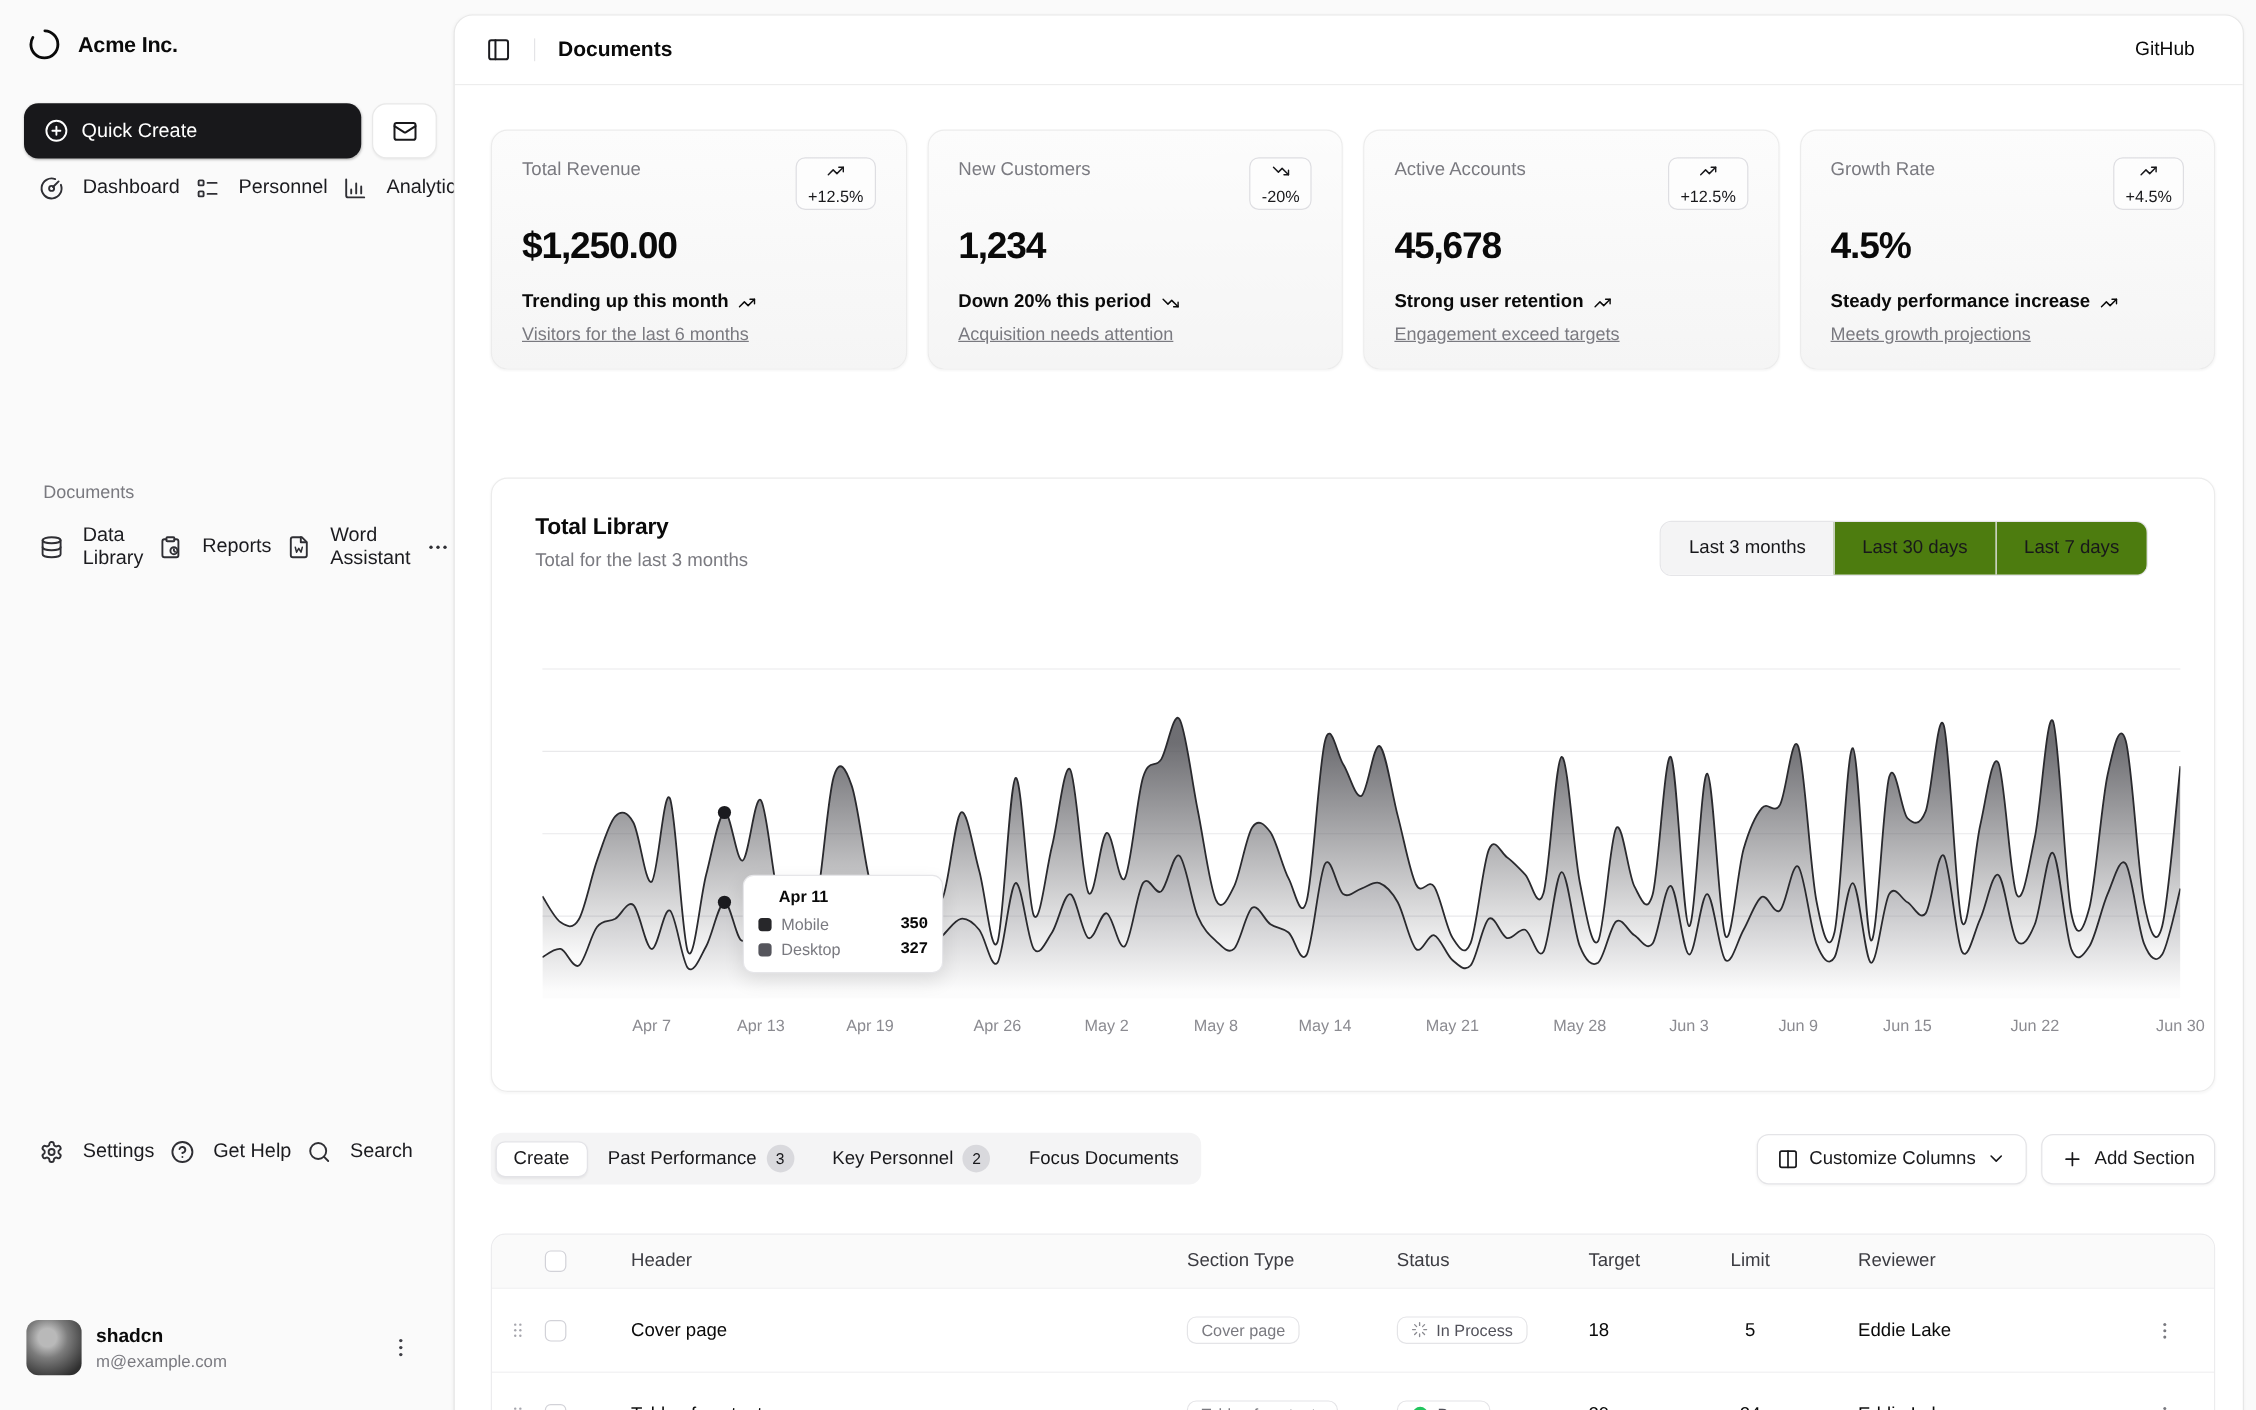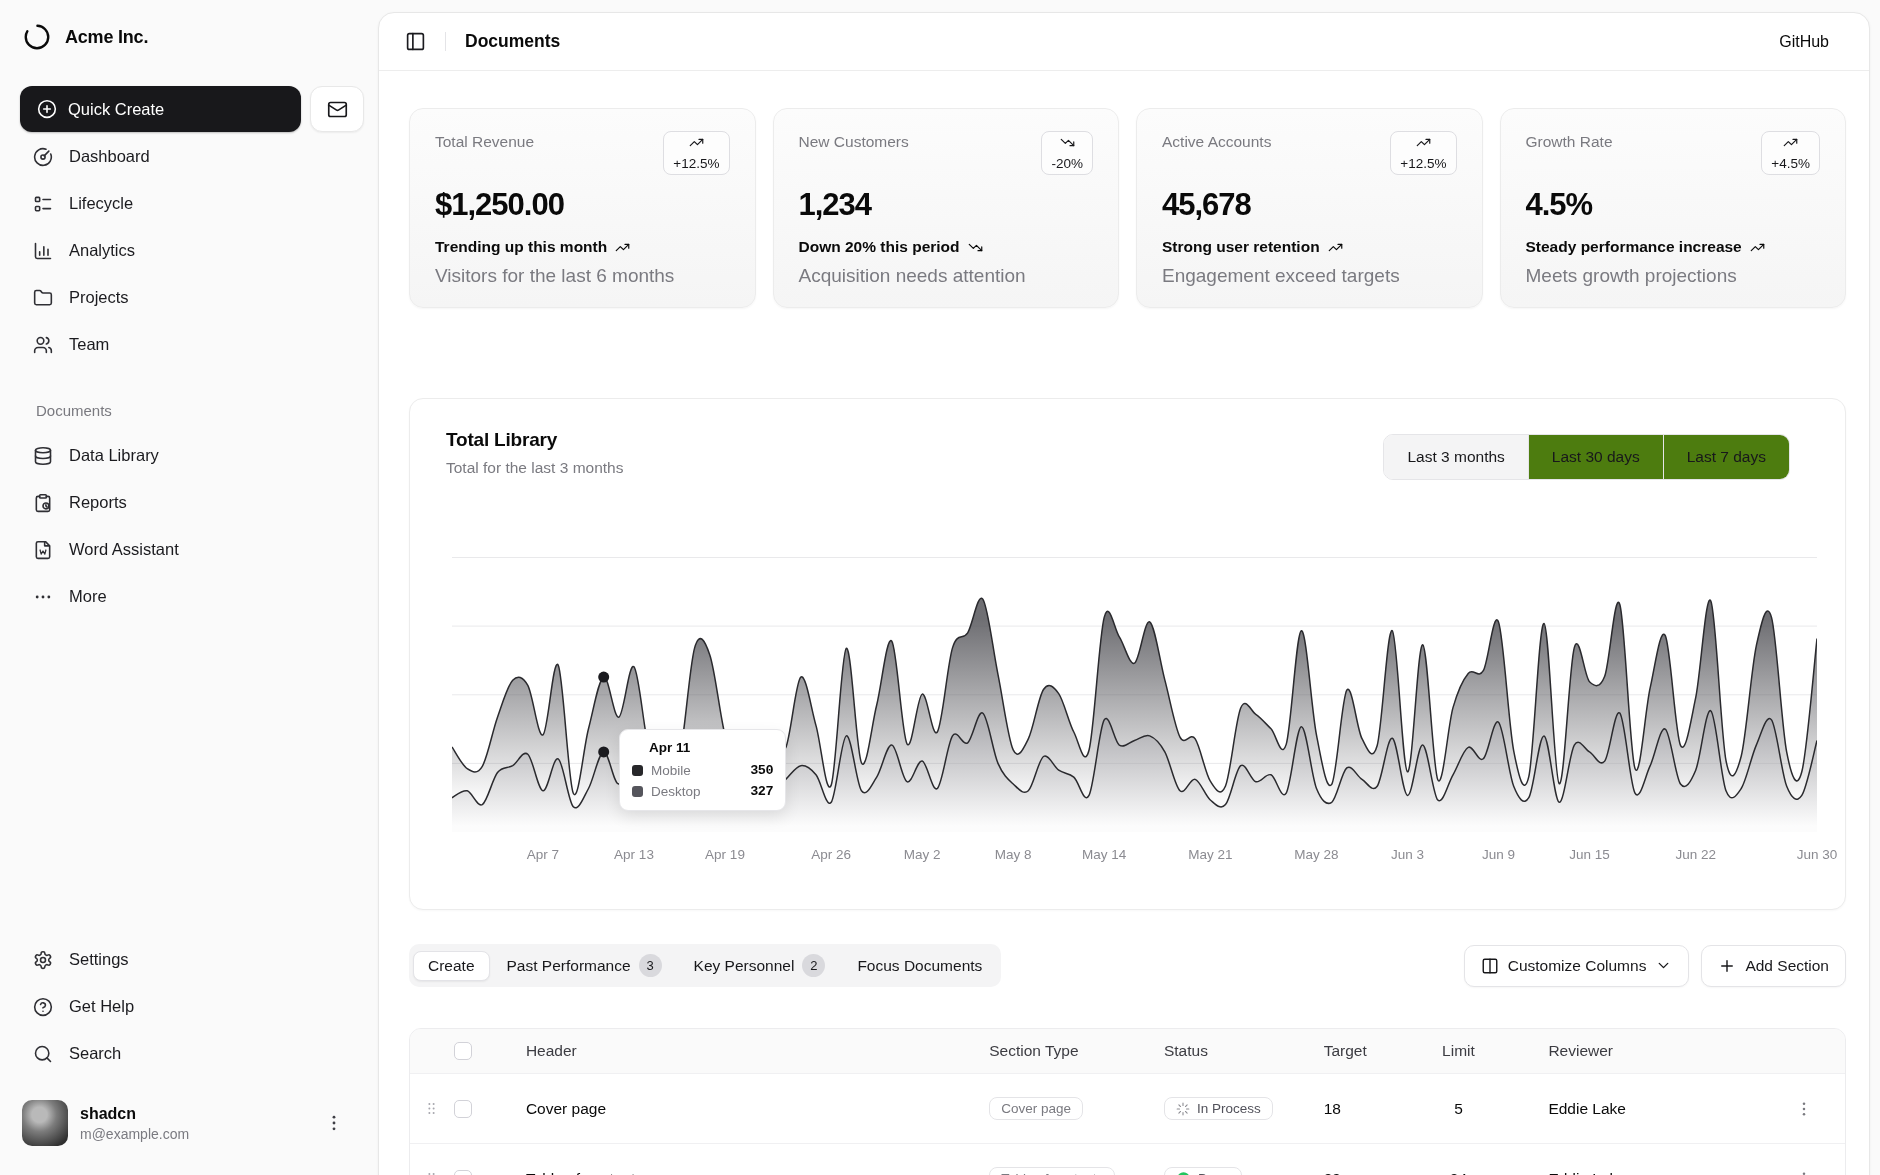--- a/index.html
+++ b/index.html
@@ -11,21 +11,21 @@
   .sidebar { position:absolute; left:0; top:0; width:378px; height:1175px; background:#fafafa; }
   .brand { position:absolute; left:22px; top:22px; display:flex; align-items:center; gap:13px; }
   .brand-name { font-size:18px; font-weight:700; letter-spacing:-0.2px; }
   .quick-row { position:absolute; left:20px; top:86px; right:14px; display:flex; gap:9px; }
   .quick-btn { flex:1; height:46px; background:#18181b; color:#fff; border:none; border-radius:12px;
     display:flex; align-items:center; gap:11px; padding:0 17px; font-size:16.5px; font-weight:500;
     font-family:inherit; cursor:pointer; box-shadow:0 1px 2px rgba(0,0,0,.25); }
   .mail-btn { width:54px; height:46px; background:#fff; border:1px solid #e8e8e8; border-radius:12px;
     display:flex; align-items:center; justify-content:center; color:#18181b; cursor:pointer;
     box-shadow:0 1px 2px rgba(0,0,0,.06); }
-  .nav { position:absolute; left:20px; right:14px; display:flex; flex-direction:column; }
+  .nav { position:absolute; left:20px; right:14px; display:flex; flex-direction:row; }
   .nav-item { height:47px; display:flex; align-items:center; gap:16px; padding-left:13px;
     font-size:16.5px; color:#1b1b1f; border-radius:10px; cursor:pointer; }
   .nav-item .ic { display:flex; color:#2f2f34; }
   .section-label { position:absolute; left:36px; top:402px; font-size:15px; color:#79797f; }
   .user-row { position:absolute; left:22px; top:1100px; right:10px; display:flex; align-items:center; gap:12px; }
   .avatar { width:46px; height:46px; border-radius:10px;
     background:radial-gradient(circle at 38% 32%, #b9b9b9 0 18%, #7c7c7c 40%, #2f2f2f 85%); }
   .user-meta { display:flex; flex-direction:column; gap:3px; }
   .user-name { font-size:16px; font-weight:700; }
   .user-email { font-size:14px; color:#7a7a80; }
@@ -47,21 +47,21 @@
     background:linear-gradient(to top, #f5f5f5, #fcfcfc); box-shadow:0 1px 2px rgba(0,0,0,.04);
     padding:22px 25px 20px; display:flex; flex-direction:column; }
   .stat-top { display:flex; align-items:flex-start; }
   .stat-label { font-size:15.5px; color:#7a7a80; padding-top:2px; }
   .stat-badge { margin-left:auto; display:flex; align-items:center; gap:6px; border:1px solid #dedee2;
     border-radius:8px; padding:3px 9px; font-size:13.5px; color:#18181b; background:rgba(255,255,255,.5);flex-direction:column; }
   .stat-value { font-size:31px; font-weight:700; letter-spacing:-1px; margin-top:12px; }
   .stat-foot { margin-top:auto; }
   .stat-line1 { display:flex; align-items:center; gap:8px; font-size:15.5px; font-weight:600;
     line-height:1.4; max-width:250px; }
-  .stat-line2 { font-size:19px; color:#7a7a80; margin-top:7px; }
+  .stat-line2 { font-size:15px; color:#7a7a80; margin-top:7px;text-decoration:underline; }
 
   
   .chart-card { position:absolute; left:30px; top:385px; width:1437px; height:512px;
     border:1px solid #ececec; border-radius:14px; background:#fff; box-shadow:0 1px 2px rgba(0,0,0,.03); }
   .chart-head { position:absolute; left:36px; top:30px; }
   .chart-title { font-size:19px; font-weight:700; letter-spacing:-0.2px; }
   .chart-sub { font-size:15.5px; color:#7a7a80; margin-top:8px; }
   .range-toggle { position:absolute; right:55px; top:35px; display:flex; border:1px solid #e5e5e8;
     border-radius:10px; overflow:hidden; height:46px; background:#fff; }
   .range-item { display:flex; align-items:center; padding:0 23px; font-size:15.5px; cursor:pointer;
@@ -161,21 +161,21 @@
           <span>Dashboard</span>
         </div>
         <div class="nav-item">
           <span class="ic">
             <svg class="ln" viewBox="0 0 24 24" width="20" height="20" fill="none" stroke="currentColor" stroke-width="1.9" stroke-linecap="round" stroke-linejoin="round">
               <rect x="3" y="4" width="5" height="5" rx="1"></rect>
               <rect x="3" y="15" width="5" height="5" rx="1"></rect>
               <path d="M12 6.5h9M12 17.5h9"></path>
             </svg>
           </span>
-          <span>Lifecycle</span>
+          <span>Personnel</span>
         </div>
         <div class="nav-item">
           <span class="ic">
             <svg class="ln" viewBox="0 0 24 24" width="20" height="20" fill="none" stroke="currentColor" stroke-width="1.9" stroke-linecap="round" stroke-linejoin="round">
               <path d="M3 3v16a2 2 0 0 0 2 2h16"></path>
               <path d="M8 17v-4M13 17V7M18 17v-7"></path>
             </svg>
           </span>
           <span>Analytics</span>
         </div>

